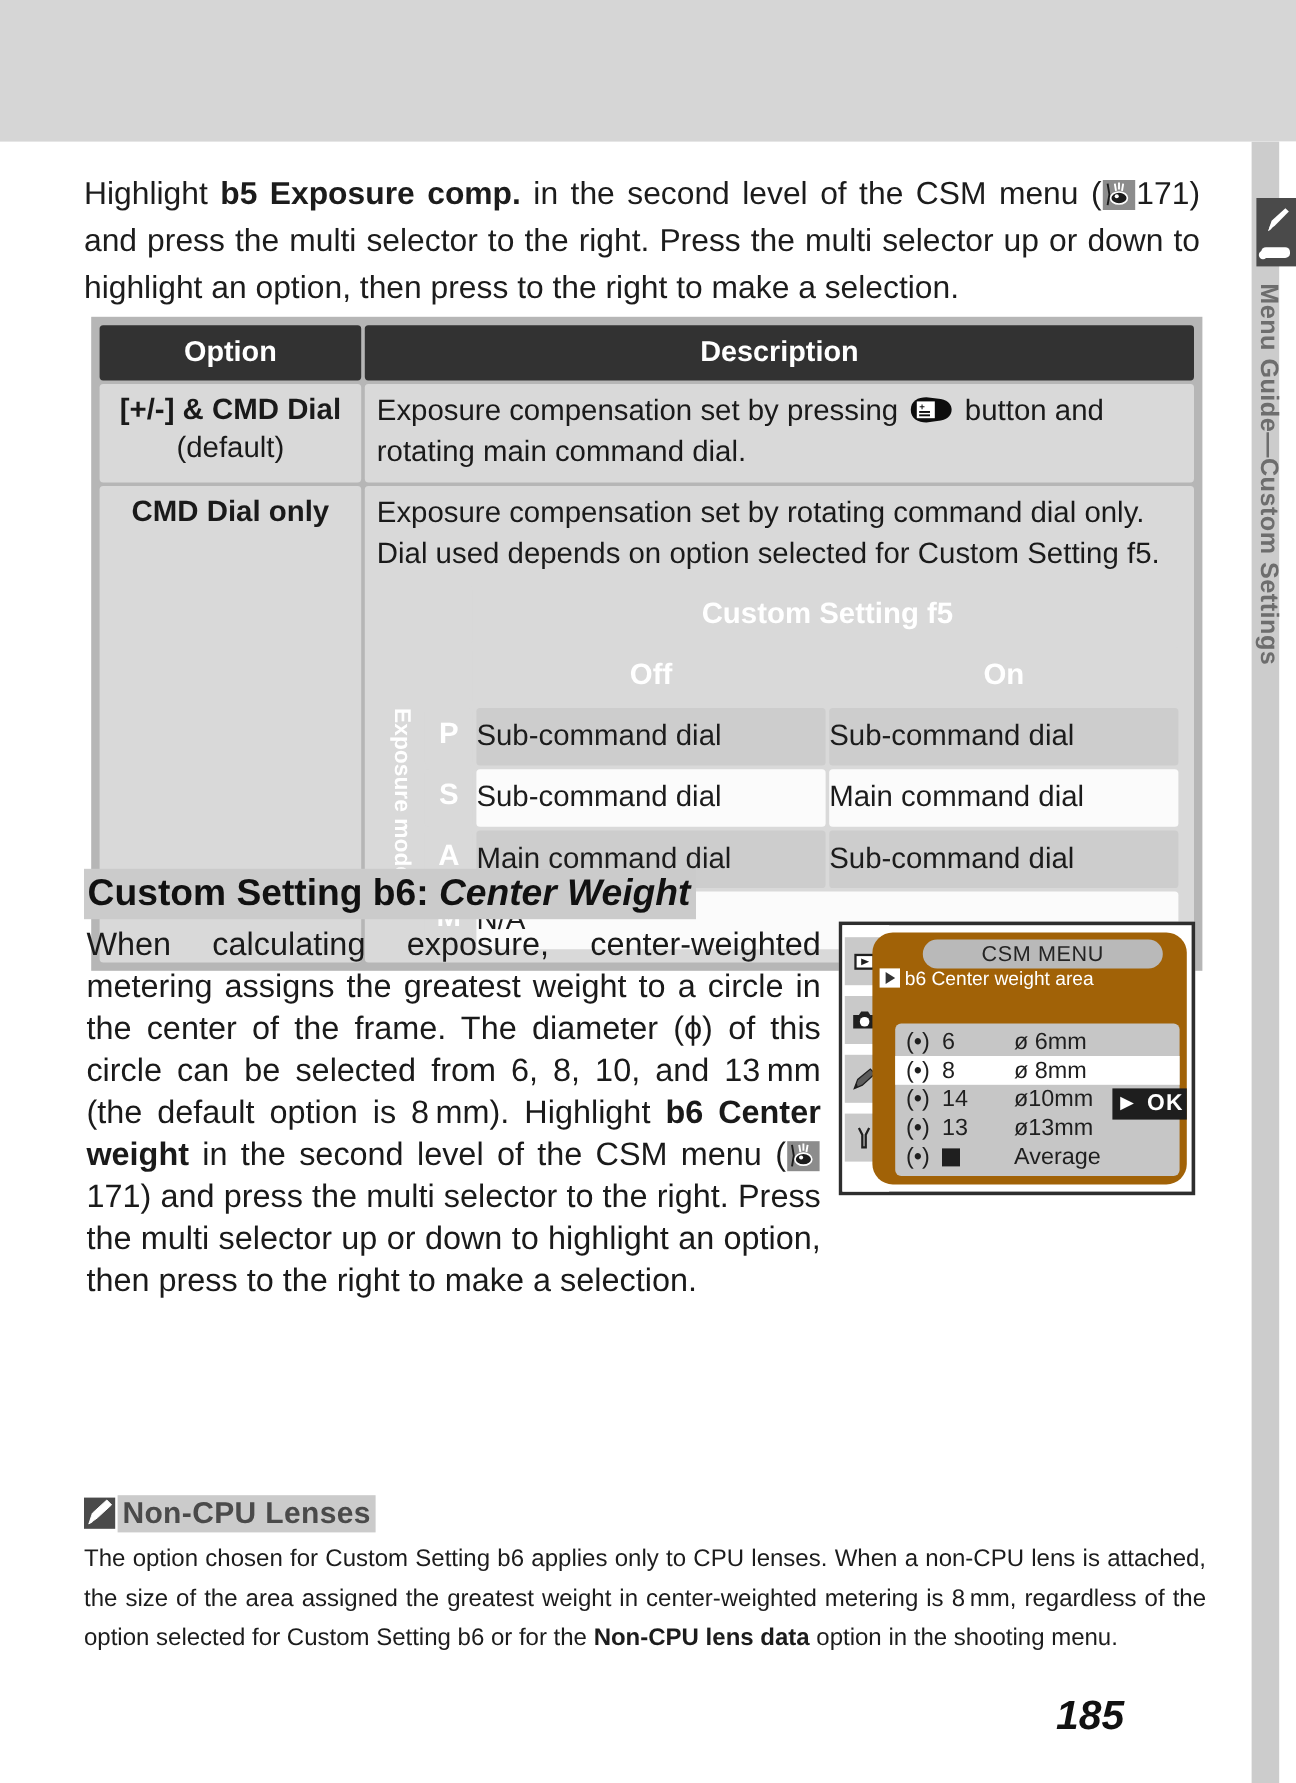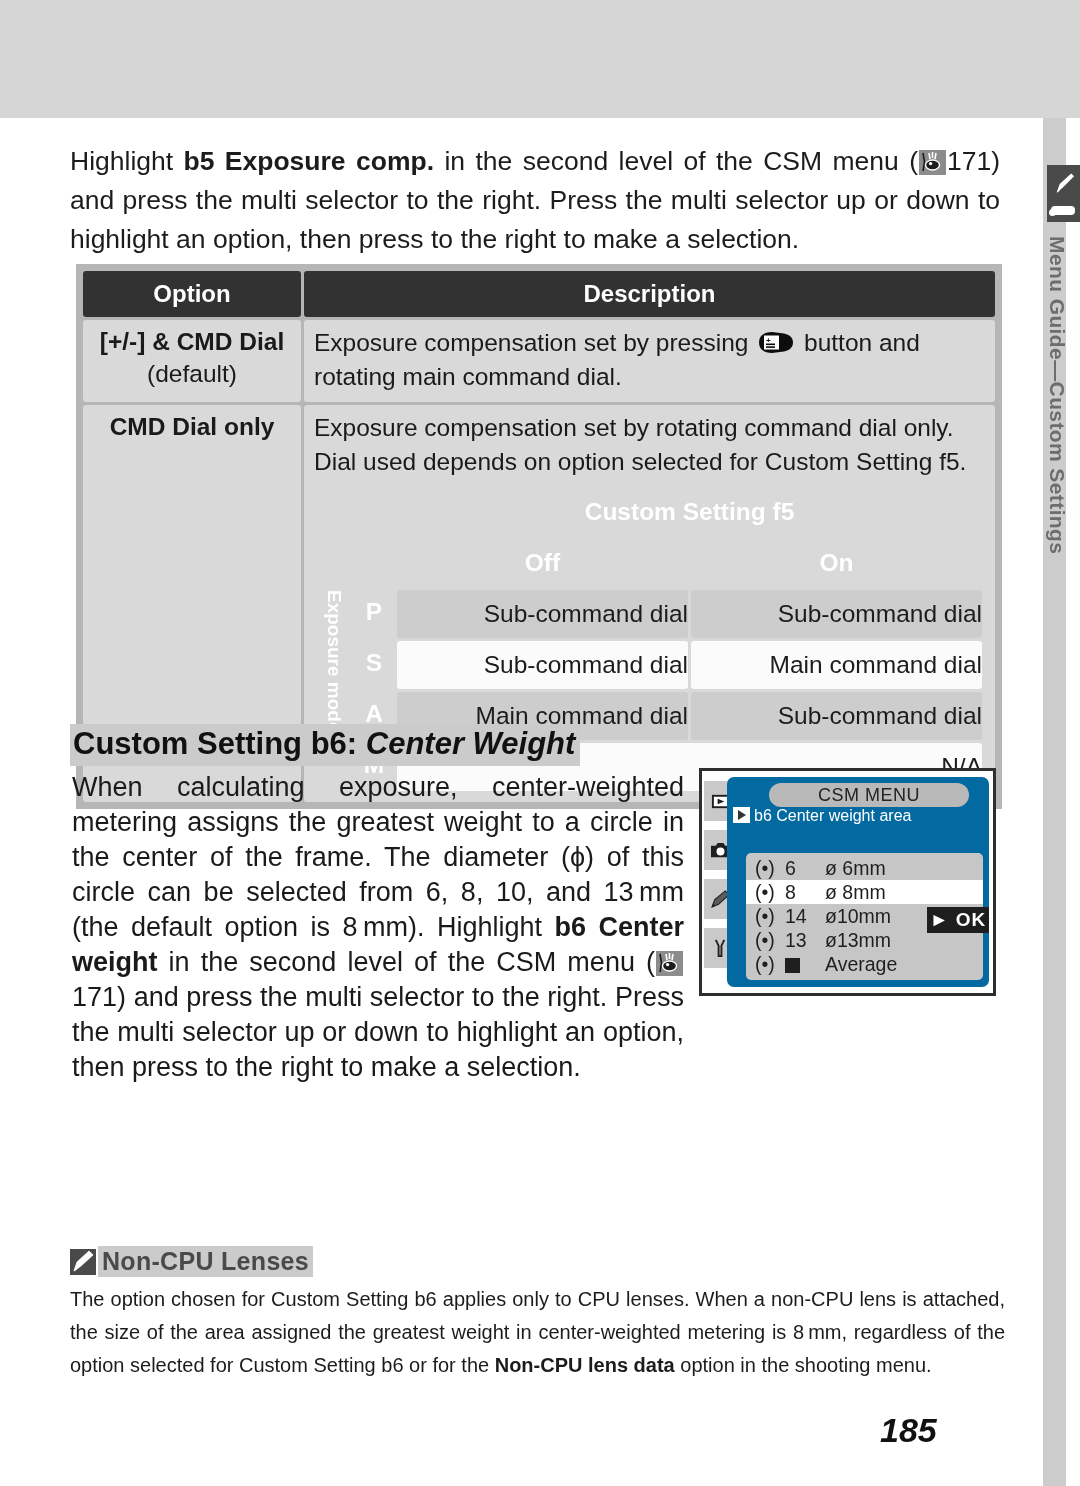--- a/index.html
+++ b/index.html
@@ -177,21 +177,21 @@
   .ih-dark {
     background: #323232;
     color: #ffffff;
     font-weight: bold;
     font-size: 24px;
     text-align: center;
     padding: 7px 0;
   }
   .ih-blank { background: #323232; }
   .ic {
-    text-align: right;
+    text-align: left;
     font-size: 24.5px;
     padding: 7px 0;
     color: #1c1c1c;
   }
   .ic.shade { background: #cdcdcd; }
   .ic.light { background: #fbfbfb; }
   .mode-letter {
     background: #323232;
     color: #ffffff;
     font-weight: bold;
@@ -270,22 +270,22 @@
     justify-content: center;
   }
   .lcd-icon.i1 { top: 10px; }
   .lcd-icon.i2 { top: 59px; }
   .lcd-icon.i3 { top: 108px; }
   .lcd-icon.i4 { top: 157px; }
   .lcd-panel {
     position: absolute;
     left: 25px; top: 6px;
     right: 4px; bottom: 6px;
-    background: #0369a1;
-    border-radius: 7px;
+    background: #a16207;
+    border-radius: 17px;
   }
   .lcd-title {
     position: absolute;
     left: 42px; top: 6px;
     width: 200px; height: 24px;
     background: #b9b9b9;
     border-radius: 12px;
     color: #242424;
     font-size: 18px;
     text-align: center;
@@ -335,21 +335,21 @@
   .lcd-row.sel { background: #ffffff; }
   .lcd-row .meter {
     display: inline-block;
     width: 30px;
     text-align: left;
   }
   .lcd-row .num {
     display: inline-block;
     width: 40px;
   }
-  .lcd-row .lbl { display: inline-block; }
+  .lcd-row .lbl { display: inline-block; margin-left: 20px; }
   .lcd-okbtn {
     position: absolute;
     right: -6px; top: 27px;
     width: 62px; height: 26px;
     background: #1e1e1e;
     color: #ffffff;
     font-size: 19px;
     font-weight: bold;
     line-height: 26px;
     text-align: center;

